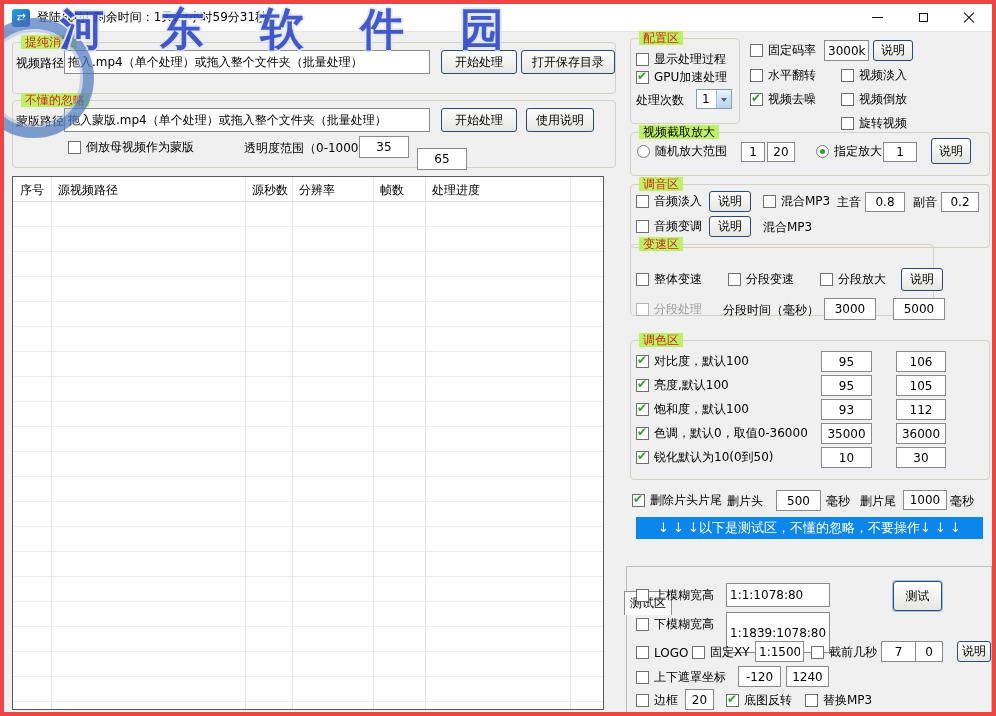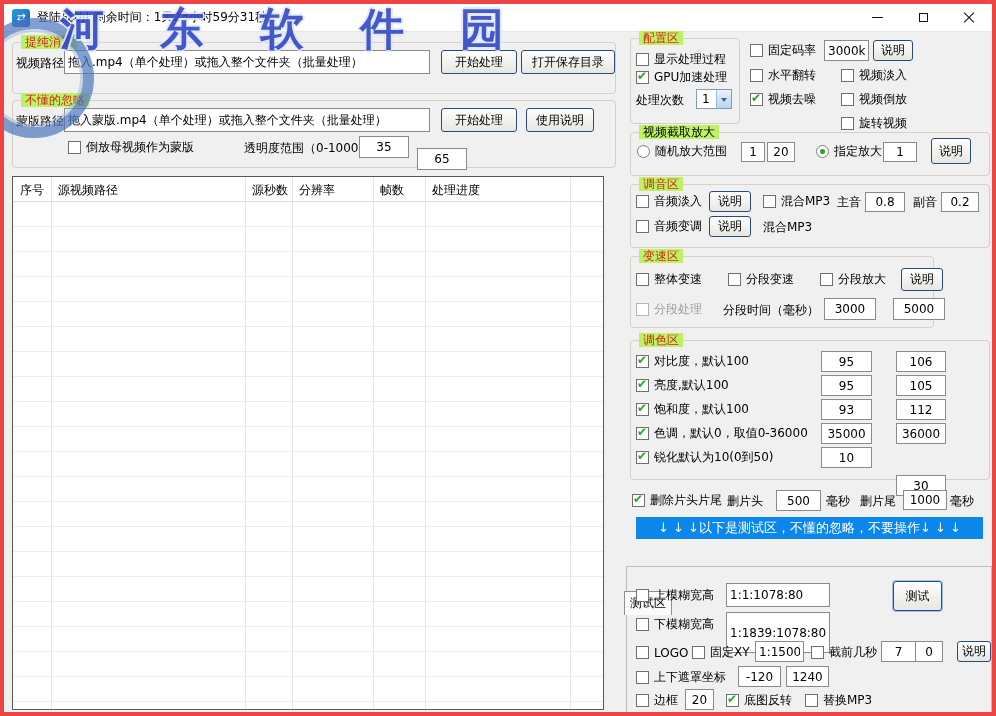--- a/index.html
+++ b/index.html
@@ -268,21 +268,21 @@
     <input class="inp center" style="left: 861px; top: 160px; width: 40px; height: 20px;" value="0.8">
     <span class="lbl" style="left:909px;top:163px">副音</span>
     <input class="inp center" style="left: 937px; top: 160px; width: 38px; height: 20px;" value="0.2">
     <div class="cbrow" style="left:632px;top:187px">
       <span class="cb"></span>
       <span>音频变调</span>
     </div>
     <div class="btn" style="left:705px;top:184px;width:42px;height:21px">说明</div>
     <span class="lbl" style="left:759px;top:188px">混合MP3</span>
 
-    <div class="group" style="left:626px;top:224px;width:304px;height:72px">
+    <div class="group" style="left:626px;top:212px;width:304px;height:72px">
       <span class="legend red">变速区</span>
     </div>
     <div class="cbrow" style="left:632px;top:240px">
       <span class="cb"></span>
       <span>整体变速</span>
     </div>
     <div class="cbrow" style="left:724px;top:240px">
       <span class="cb"></span>
       <span>分段变速</span>
     </div>
@@ -324,21 +324,21 @@
       <span class="cb checked"></span>
       <span>色调，默认0，取值0-36000</span>
     </div>
     <input class="inp center" style="left: 817px; top: 391px; width: 51px; height: 21px;" value="35000">
     <input class="inp center" style="left: 892px; top: 391px; width: 50px; height: 21px;" value="36000">
     <div class="cbrow" style="left:632px;top:418px">
       <span class="cb checked"></span>
       <span>锐化默认为10(0到50)</span>
     </div>
     <input class="inp center" style="left: 817px; top: 415px; width: 51px; height: 21px;" value="10">
-    <input class="inp center" style="left: 892px; top: 415px; width: 50px; height: 21px; margin-top: 28px;" value="30">
+    <input class="inp center" style="left: 892px; top: 415px; width: 50px; height: 21px;" value="30">
 
     <div class="cbrow" style="left:628px;top:461px">
       <span class="cb checked"></span>
       <span>删除片头片尾</span>
     </div>
     <span class="lbl" style="left:723px;top:462px">删片头</span>
     <input class="inp center" style="left: 772px; top: 458px; width: 45px; height: 21px;" value="500">
     <span class="lbl" style="left:822px;top:462px">毫秒</span>
     <span class="lbl" style="left:856px;top:462px">删片尾</span>
     <input class="inp center" style="left: 899px; top: 458px; width: 44px; height: 20px;" value="1000">

